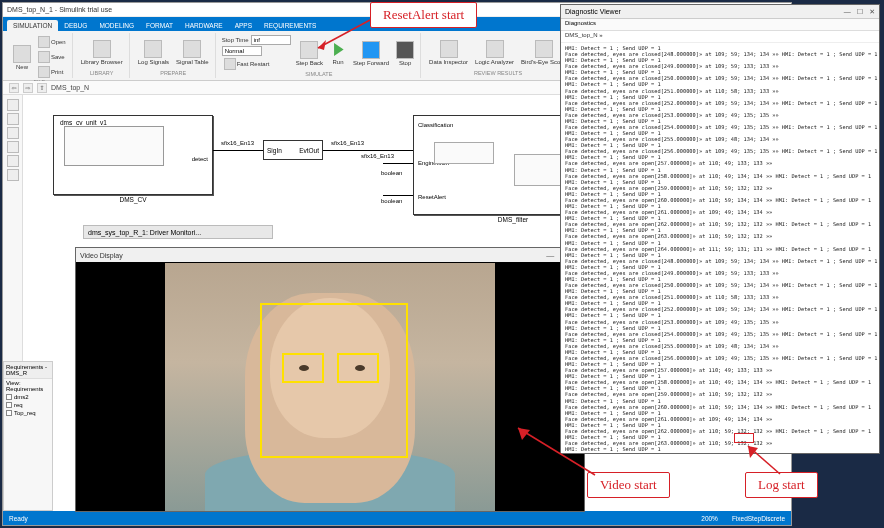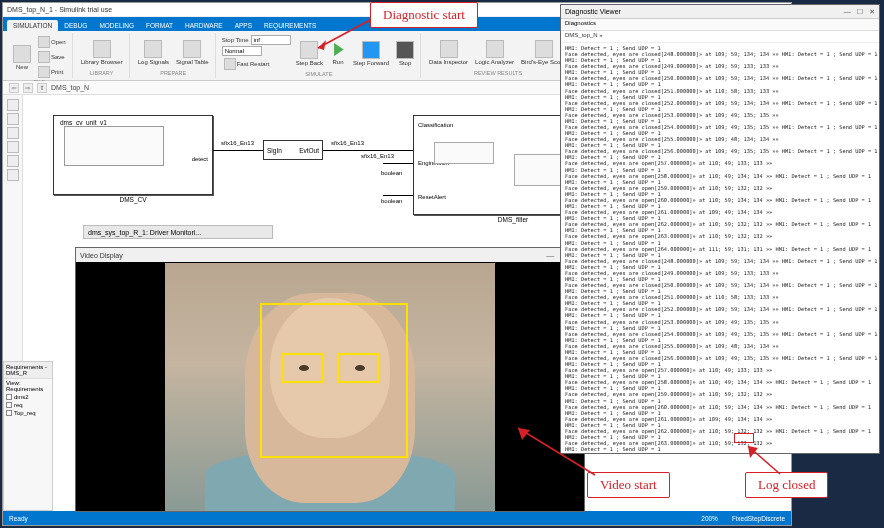--- a/index.html
+++ b/index.html
@@ -403,29 +403,29 @@
       <div class="log-line">HMI: Detect = 1 ; Send UDP = 1</div>
       <div class="log-line">Face detected, eyes are open[262.000000]» at 110; 59; 132; 132 »» HMI: Detect = 1 ; Send UDP = 1</div>
       <div class="log-line">HMI: Detect = 1 ; Send UDP = 1</div>
       <div class="log-line">Face detected, eyes are open[263.000000]» at 110; 59; 132; 132 »»</div>
       <div class="log-line">HMI: Detect = 1 ; Send UDP = 1</div>
       <div class="log-line">Face detected, eyes are open[264.000000]» at 111; 59; 131; 131 »» HMI: Detect = 1 ; Send UDP = 1</div>
     </div>
 </div>
 <div class="log-red"></div>
 
-<div class="annotation" style="left:370px;top:2px">Diagnostic start</div>
+<div class="annotation" style="left:370px;top:2px">ResetAlert start</div>
 <svg class="arrow" style="left:310px;top:18px;width:70px;height:35px">
     <path d="M60 2 L8 30" stroke="#d62027" stroke-width="1.5" fill="none"></path>
     <path d="M8 30 L16 22 L14 32 Z" fill="#d62027"></path>
   </svg>
 
 <div class="annotation" style="left:587px;top:472px">Video start</div>
 <svg class="arrow" style="left:510px;top:420px;width:90px;height:60px">
     <path d="M85 55 L8 8" stroke="#d62027" stroke-width="1.5" fill="none"></path>
     <path d="M8 8 L20 10 L12 20 Z" fill="#d62027"></path>
   </svg>
 
-<div class="annotation" style="left:745px;top:472px">Log closed</div>
+<div class="annotation" style="left:745px;top:472px">Log start</div>
 <svg class="arrow" style="left:740px;top:442px;width:50px;height:35px">
     <path d="M40 32 L8 4" stroke="#d62027" stroke-width="1.5" fill="none"></path>
     <path d="M8 4 L18 6 L10 16 Z" fill="#d62027"></path>
   </svg>
 
 </body></html>

